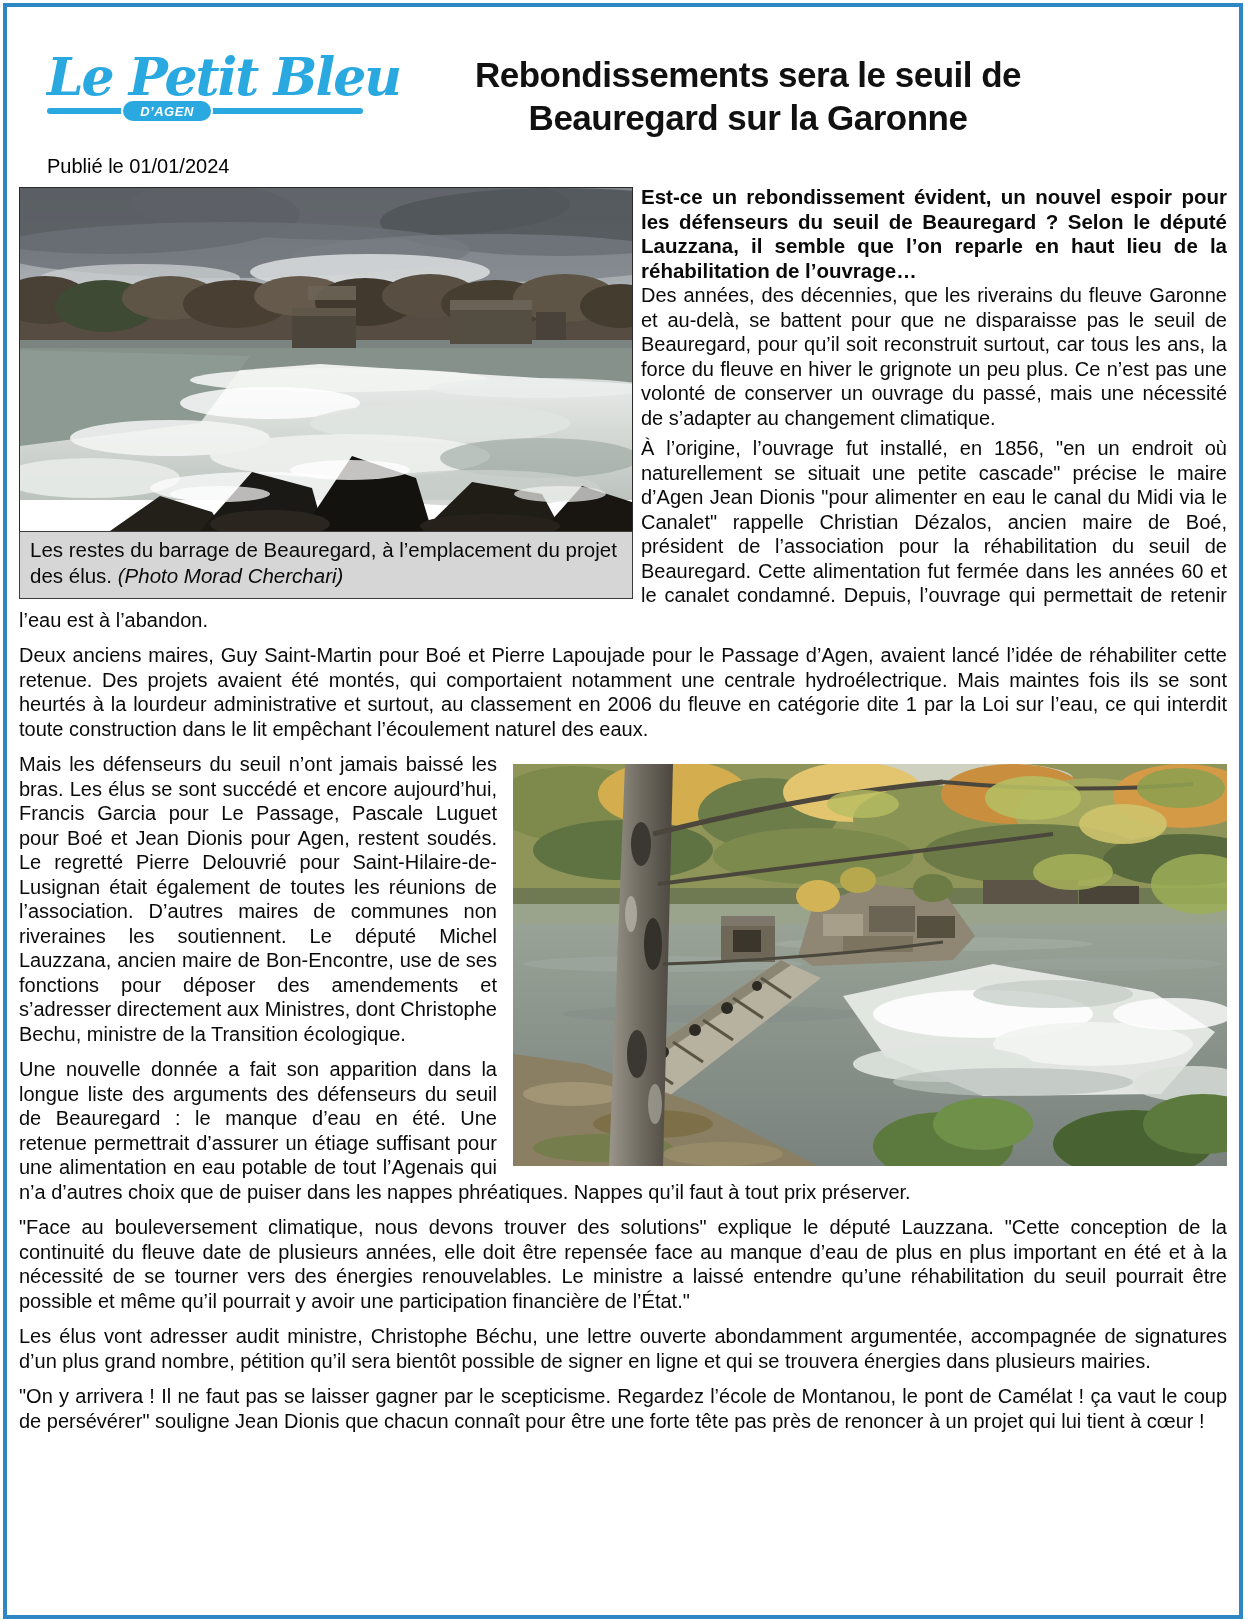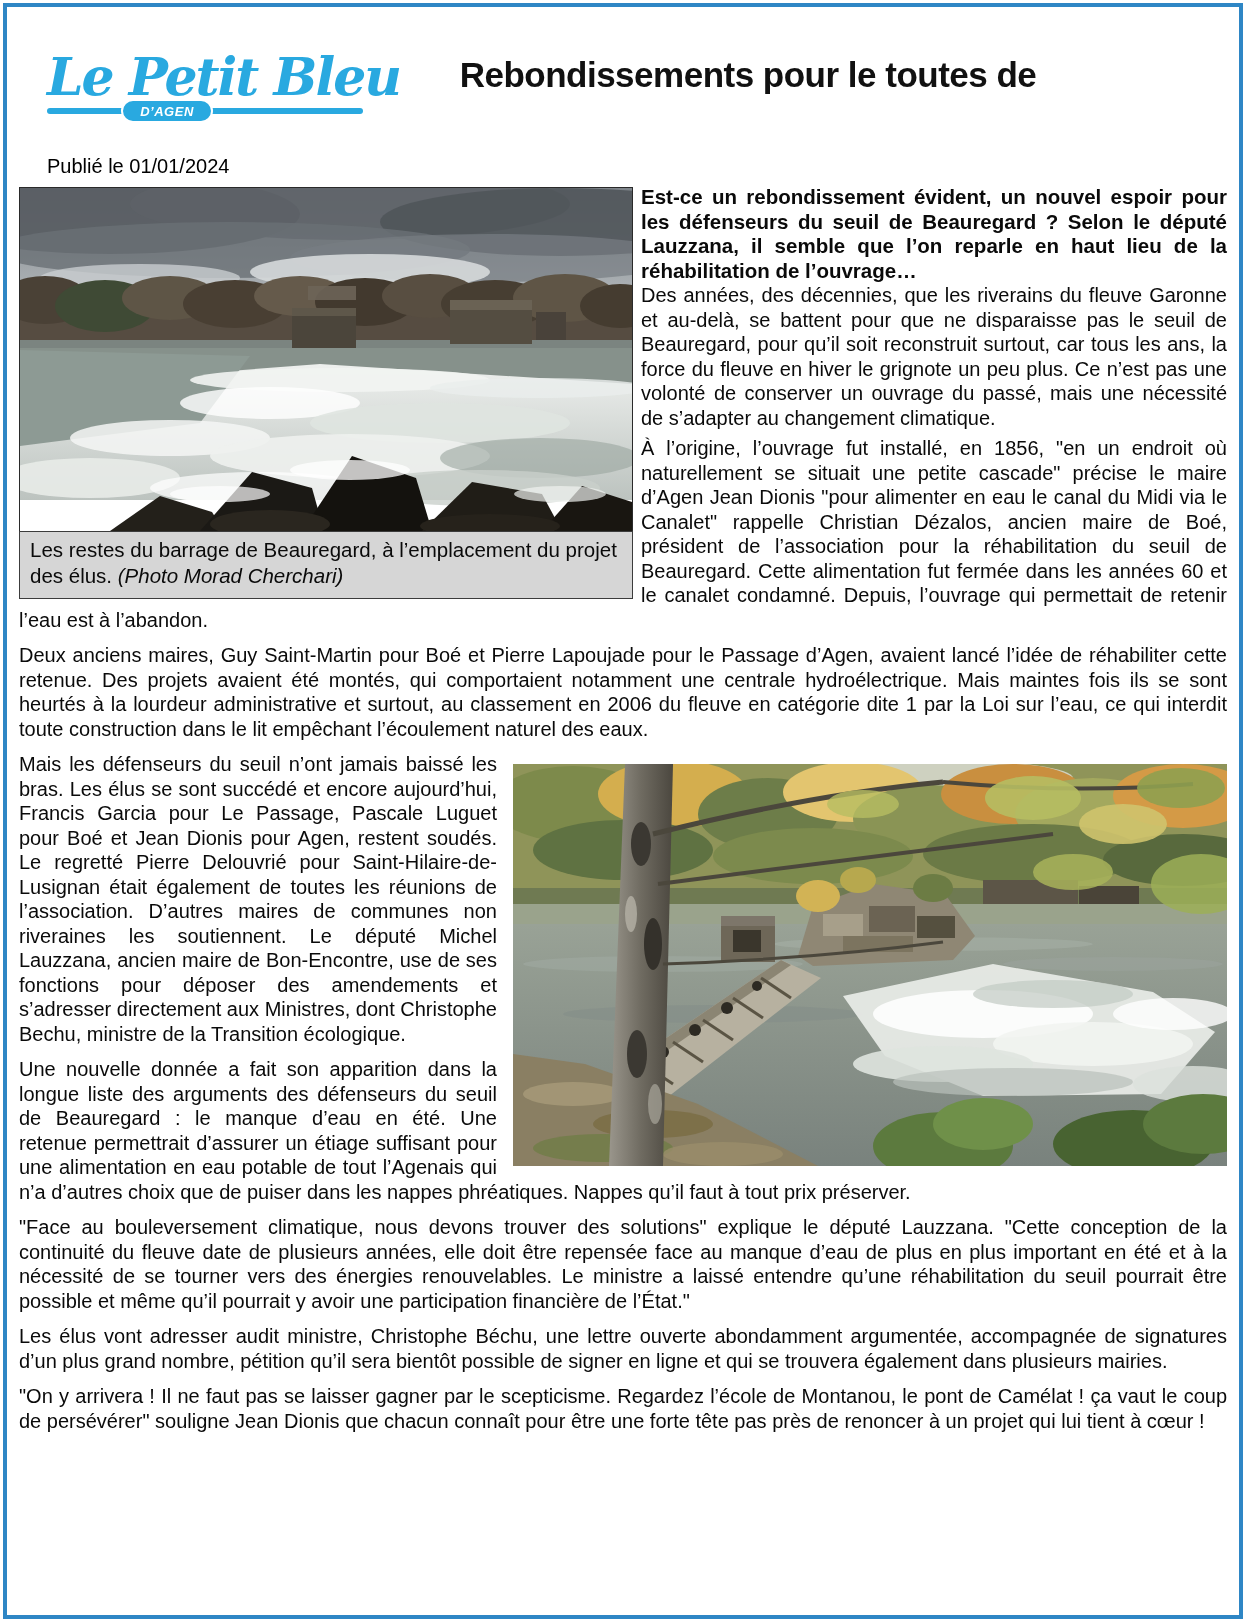--- a/index.html
+++ b/index.html
@@ -40,21 +40,22 @@
 
     <div class="header">
       <div class="logo">
         <div class="logo-text">Le Petit Bleu</div>
         <div class="logo-bar">
           <div class="logo-pill">D’AGEN</div>
         </div>
       </div>
       <div class="published">Publié le 01/01/2024</div>
       <div class="title">
-        <div>Rebondissements pour le toutes de</div>
+        <div>Rebondissements sera le seuil de</div>
+        <div>Beauregard sur la Garonne</div>
       </div>
     </div>
 
     <div class="article">
 
       <div class="photo1-wrap">
         <div class="photo-box1">
 
           <svg width="612" height="343" viewBox="0 0 612 343" preserveAspectRatio="none">
             <defs>
@@ -239,18 +240,18 @@
           <ellipse cx="668" cy="24" rx="44" ry="20" fill="#8fa04f" opacity="0.9"></ellipse>
           <ellipse cx="560" cy="108" rx="40" ry="18" fill="#a8b35a" opacity="0.85"></ellipse>
           <ellipse cx="688" cy="120" rx="50" ry="30" fill="#9caf57" opacity="0.85"></ellipse>
           <ellipse cx="350" cy="40" rx="36" ry="14" fill="#b6bd62" opacity="0.8"></ellipse>
         </svg>
       </div>
 
       <p>Mais les défenseurs du seuil n’ont jamais baissé les bras. Les élus se sont succédé et encore aujourd’hui, Francis Garcia pour Le Passage, Pascale Luguet pour Boé et Jean Dionis pour Agen, restent soudés. Le regretté Pierre Delouvrié pour Saint-Hilaire-de-Lusignan était également de toutes les réunions de l’association. D’autres maires de communes non riveraines les soutiennent. Le député Michel Lauzzana, ancien maire de Bon-Encontre, use de ses fonctions pour déposer des amendements et s’adresser directement aux Ministres, dont Christophe Bechu, ministre de la Transition écologique.</p>
       <p>Une nouvelle donnée a fait son apparition dans la longue liste des arguments des défenseurs du seuil de Beauregard : le manque d’eau en été. Une retenue permettrait d’assurer un étiage suffisant pour une alimentation en eau potable de tout l’Agenais qui n’a d’autres choix que de puiser dans les nappes phréatiques. Nappes qu’il faut à tout prix préserver.</p>
       <p>"Face au bouleversement climatique, nous devons trouver des solutions" explique le député Lauzzana. "Cette conception de la continuité du fleuve date de plusieurs années, elle doit être repensée face au manque d’eau de plus en plus important en été et à la nécessité de se tourner vers des énergies renouvelables. Le ministre a laissé entendre qu’une réhabilitation du seuil pourrait être possible et même qu’il pourrait y avoir une participation financière de l’État."</p>
-      <p>Les élus vont adresser audit ministre, Christophe Béchu, une lettre ouverte abondamment argumentée, accompagnée de signatures d’un plus grand nombre, pétition qu’il sera bientôt possible de signer en ligne et qui se trouvera également dans plusieurs mairies.</p>
+      <p>Les élus vont adresser audit ministre, Christophe Béchu, une lettre ouverte abondamment argumentée, accompagnée de signatures d’un plus grand nombre, pétition qu’il sera bientôt possible de signer en ligne et qui se trouvera énergies dans plusieurs mairies.</p>
       <p>"On y arrivera ! Il ne faut pas se laisser gagner par le scepticisme. Regardez l’école de Montanou, le pont de Camélat ! ça vaut le coup de persévérer" souligne Jean Dionis que chacun connaît pour être une forte tête pas près de renoncer à un projet qui lui tient à cœur !</p>
 
     </div>
   </div>
 </div>
 
 </body></html>

